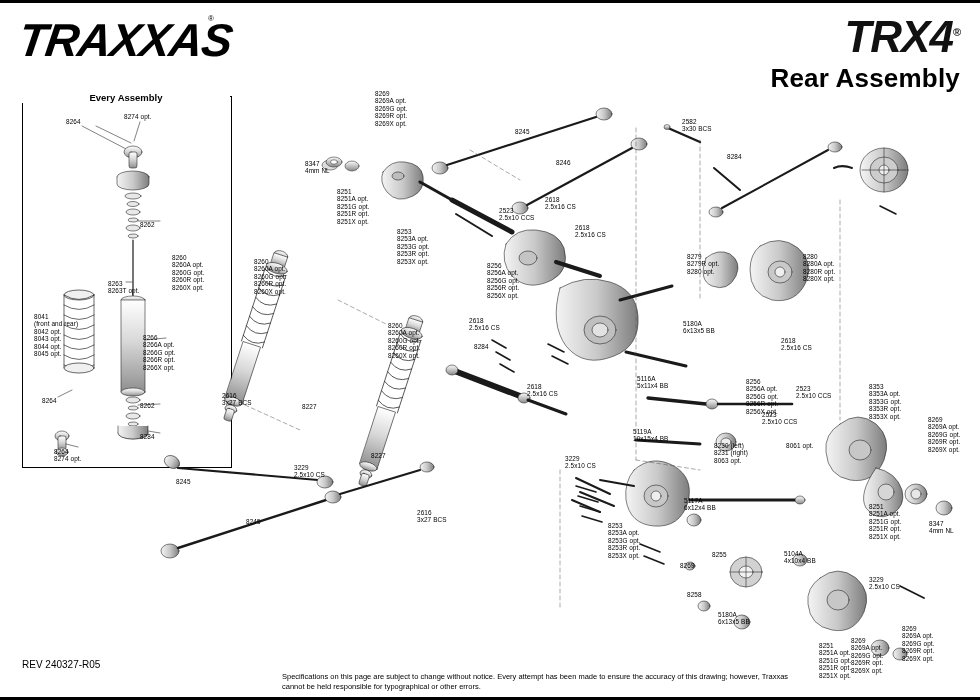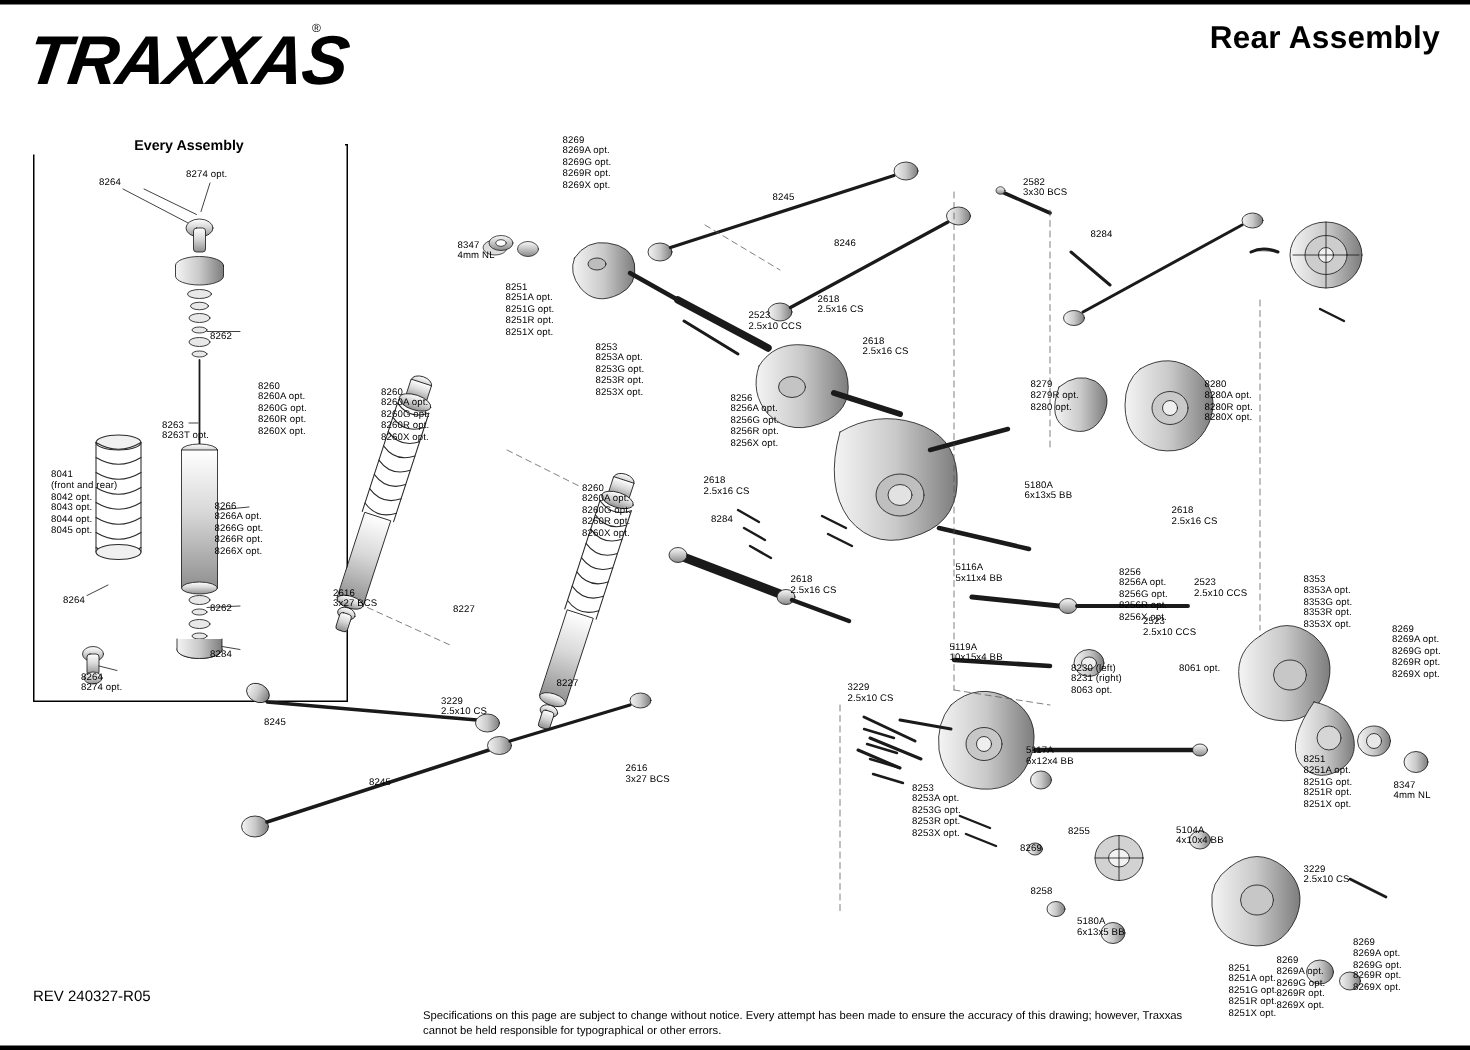--- a/index.html
+++ b/index.html
@@ -22,21 +22,21 @@
 
   .title-block{position:absolute;right:20px;top:10px;text-align:right;}
   .trx4{
     font-family:"Liberation Sans", sans-serif;
     font-weight:bold;font-style:italic;
     font-size:44px;letter-spacing:-1px;line-height:44px;
     color:#111;
   }
   .trx4 .reg2{font-size:11px;vertical-align:super;font-style:normal;}
   .subtitle{
-    font-size:21px;font-weight:bold;margin-top:4px;letter-spacing:0.2px;
+    font-size:26px;font-weight:bold;margin-top:4px;letter-spacing:0.2px;
   }
 
   .hr-top{position:absolute;left:0;top:0;width:980px;height:3px;background:#000;}
   .hr-bottom{position:absolute;left:0;bottom:0;width:980px;height:3px;background:#000;}
 
   
   .inset{
     position:absolute;left:22px;top:96px;width:208px;height:370px;
     border:1px solid #000;background:#fff;
   }
@@ -76,20 +76,21 @@
     <svg width="215" height="50" viewBox="0 0 215 50">
       <g font-family="Liberation Sans, sans-serif" font-style="italic" font-weight="bold" font-size="46" fill="#000">
         <text x="0" y="38" transform="skewX(-8)" letter-spacing="-1">TRAXXAS</text>
       </g>
       <path d="M2 44 L200 44" stroke="#000" stroke-width="0"></path>
     </svg>
   </div>
   <div class="reg">®</div>
 
   <div class="title-block">
+    <div class="trx4"><span>TRX</span><span>4</span><span class="reg2">®</span></div>
     <div class="subtitle">Rear Assembly</div>
   </div>
 
   <div class="inset"></div>
   <div class="inset-title">Every Assembly</div>
 
   <div class="art">
   <svg width="980" height="700" viewBox="0 0 980 700">
     <defs>
       <g id="coil">

